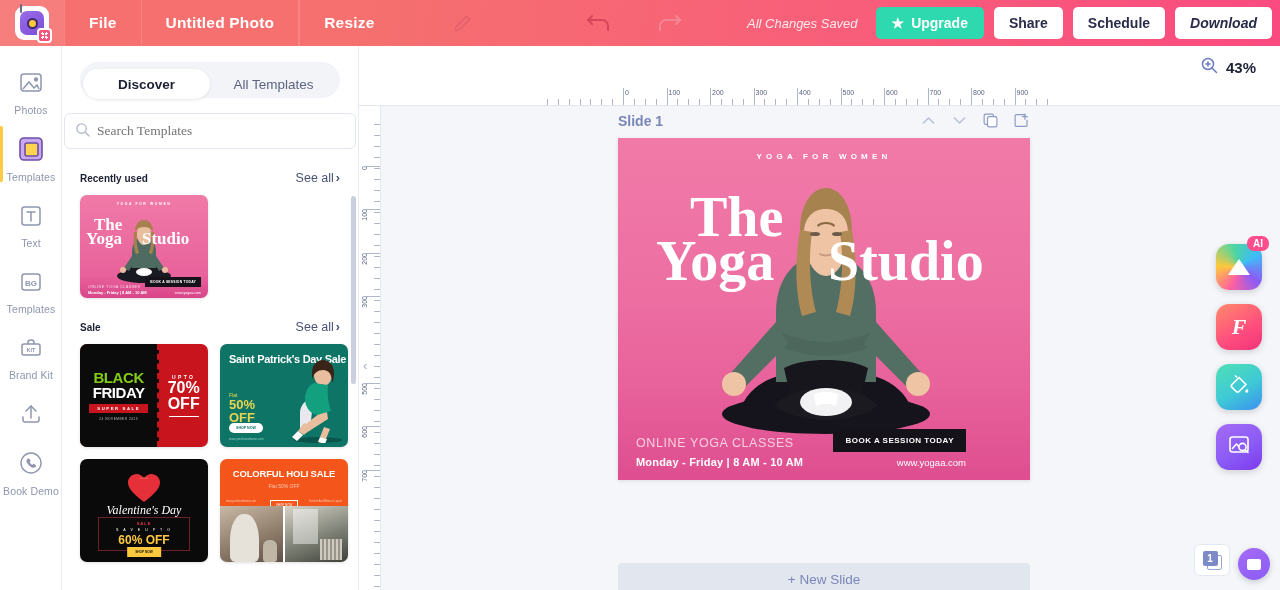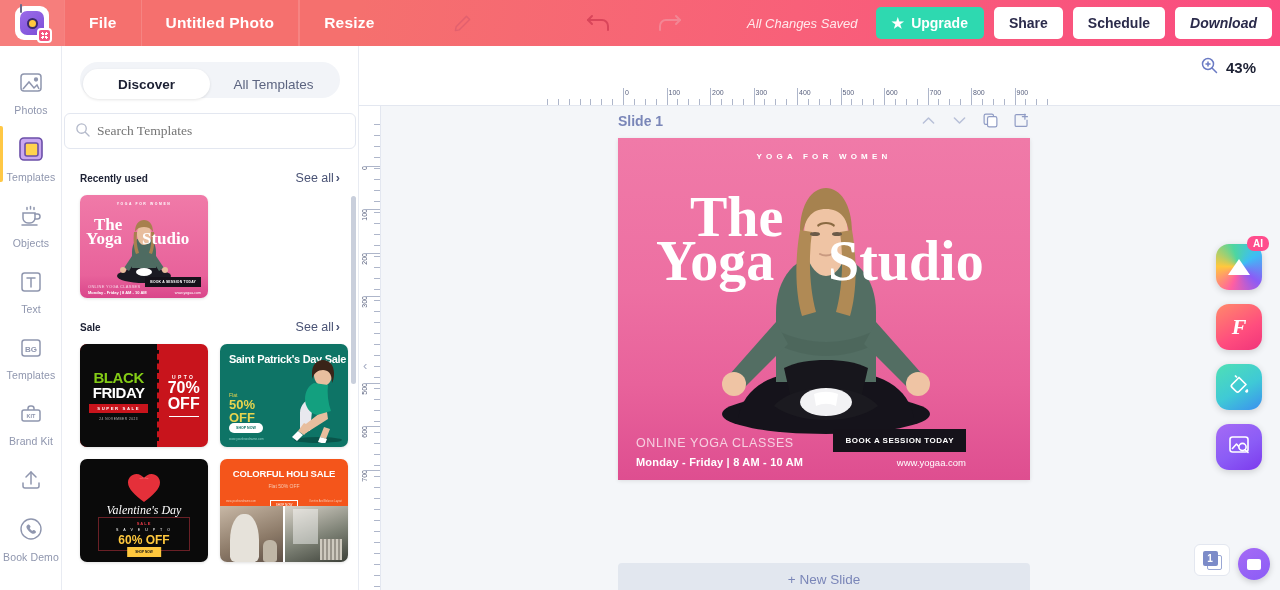--- a/index.html
+++ b/index.html
@@ -389,31 +389,20 @@
     <div class="rail-item active">
       <span class="rail-ico">
         <svg width="26" height="26" viewBox="0 0 26 26">
           <rect x="2" y="2" width="22" height="22" rx="4" fill="#C9A8F0" stroke="#6B4FA8" stroke-width="1.6"></rect>
           <rect x="7" y="7" width="13" height="13" rx="2" fill="#FFD34E" stroke="#6B4FA8" stroke-width="1.6"></rect>
         </svg>
       </span>
       <span class="rail-label">Templates</span>
     </div>
 
-    <div class="rail-item">
-      <span class="rail-ico">
-        <svg width="26" height="24" viewBox="0 0 26 24" fill="none" stroke="#8F96AE" stroke-width="1.5" stroke-linecap="round">
-          <path d="M5 9h12v5a5 5 0 0 1-5 5H10a5 5 0 0 1-5-5V9z"></path>
-          <path d="M17 10h2.5a2.5 2.5 0 0 1 0 5H17"></path>
-          <path d="M4 21h15"></path>
-          <path d="M9 5.5v-2M12.5 5v-2.5M16 5.5v-2"></path>
-        </svg>
-      </span>
-      <span class="rail-label">Objects</span>
-    </div>
 
     <div class="rail-item">
       <span class="rail-ico">
         <svg width="24" height="24" viewBox="0 0 24 24" fill="none" stroke="#8F96AE" stroke-width="1.5">
           <rect x="3" y="3" width="18" height="18" rx="2.5"></rect>
           <path d="M8 8h8M12 8v9" stroke-linecap="round"></path>
         </svg>
       </span>
       <span class="rail-label">Text</span>
     </div>

